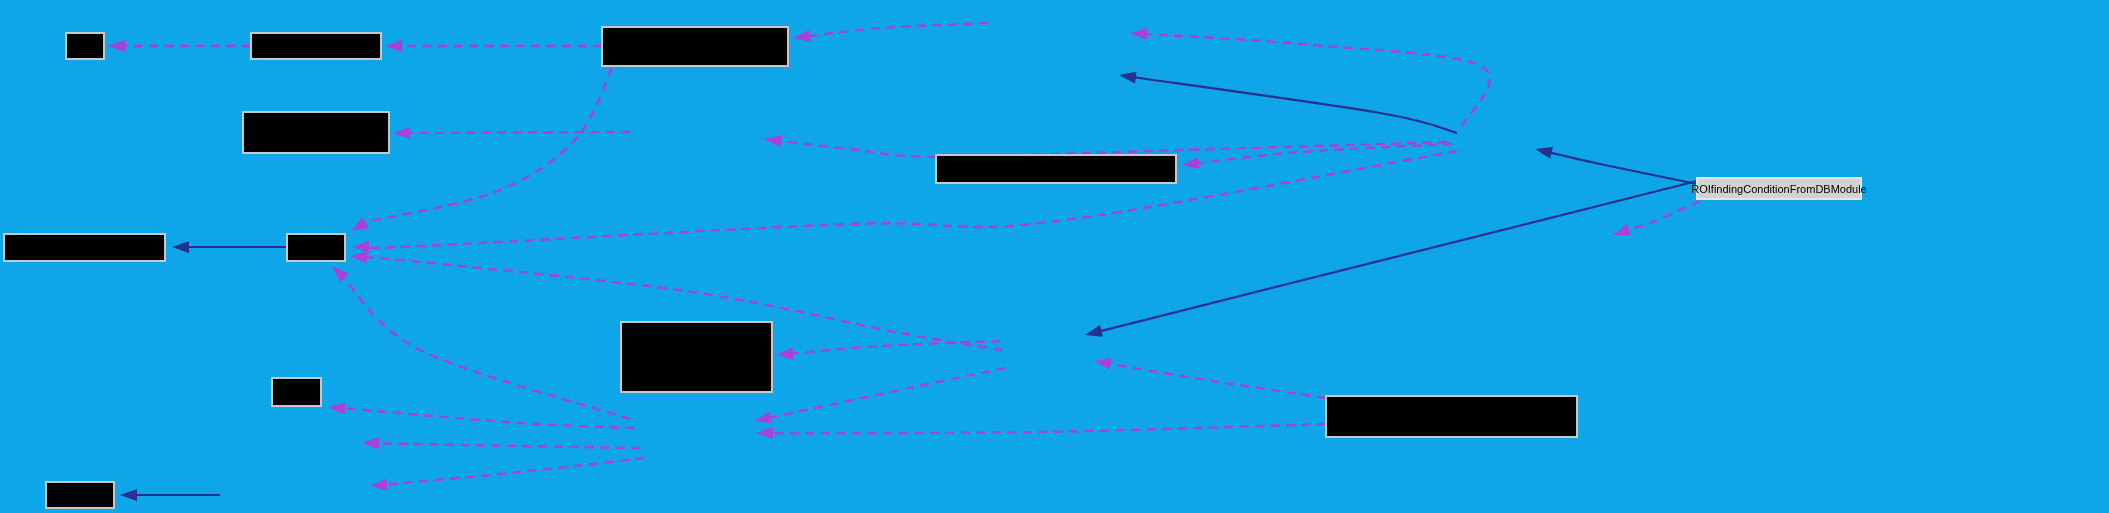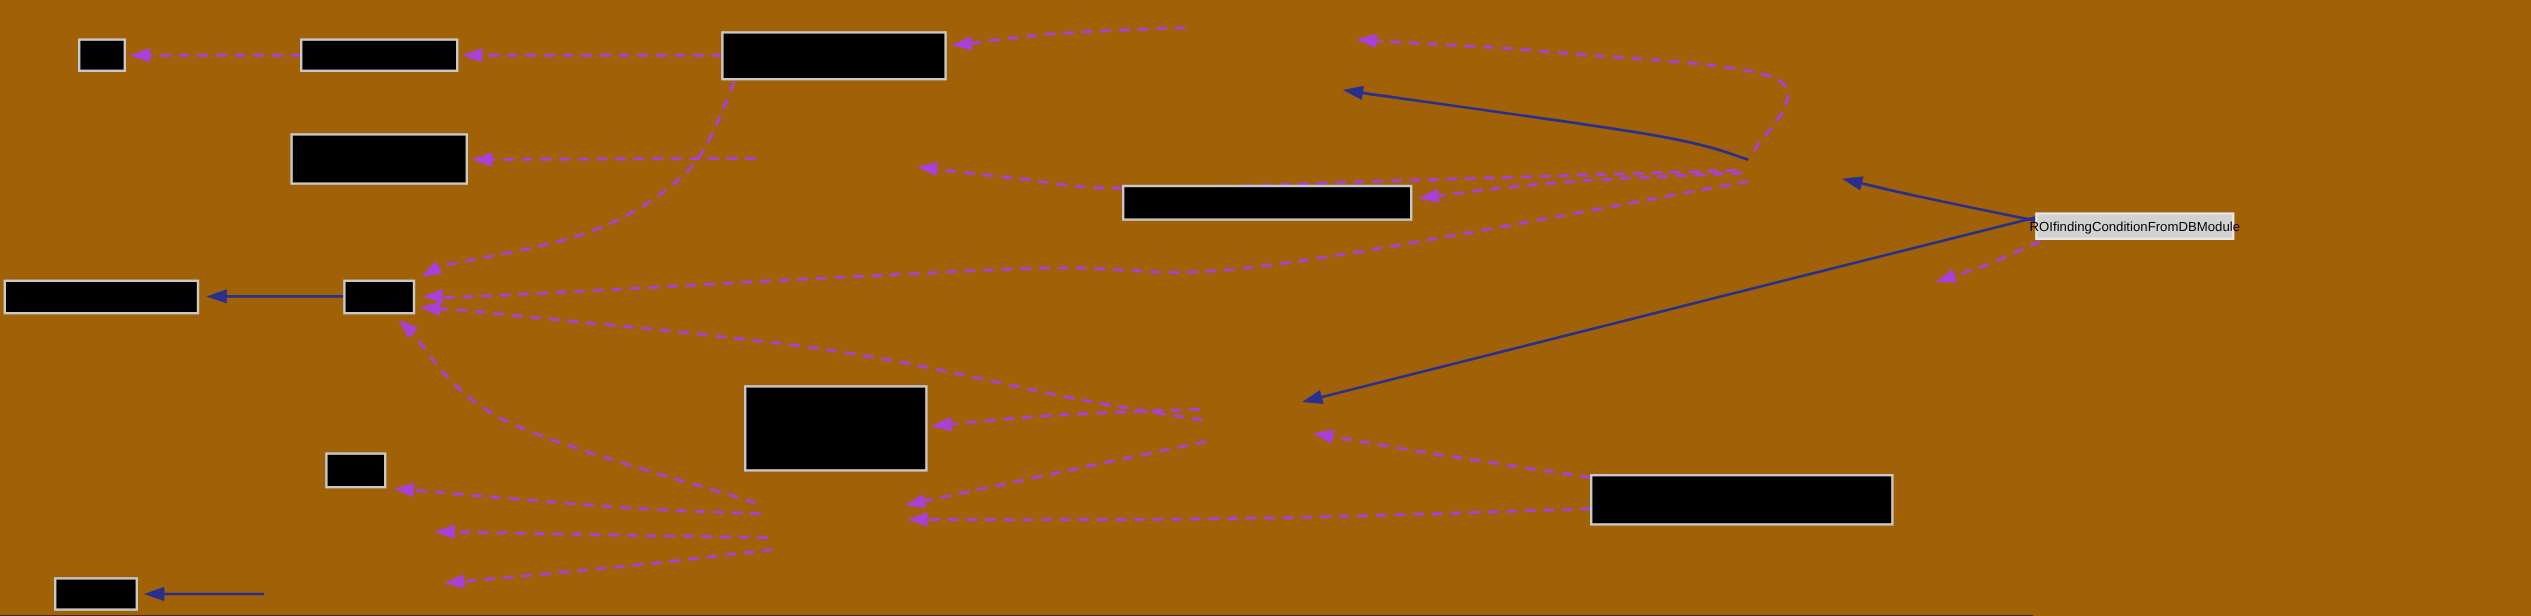--- a/index.html
+++ b/index.html
@@ -4,21 +4,21 @@
 <style>
   html, body {
     margin: 0;
     padding: 0;
     background: #000000;
   }
   .graph-canvas {
     position: relative;
     width: 2109px;
     height: 513px;
-    background: #a16207;
+    background: #0ea5e9;
     overflow: hidden;
     font-family: "Liberation Sans", sans-serif;
     text-align: center;
   }
   svg { display: block; }
   .node-label {
     font-family: "Liberation Sans", "DejaVu Sans", sans-serif;
     font-size: 11px;
     fill: #000000;
   }

